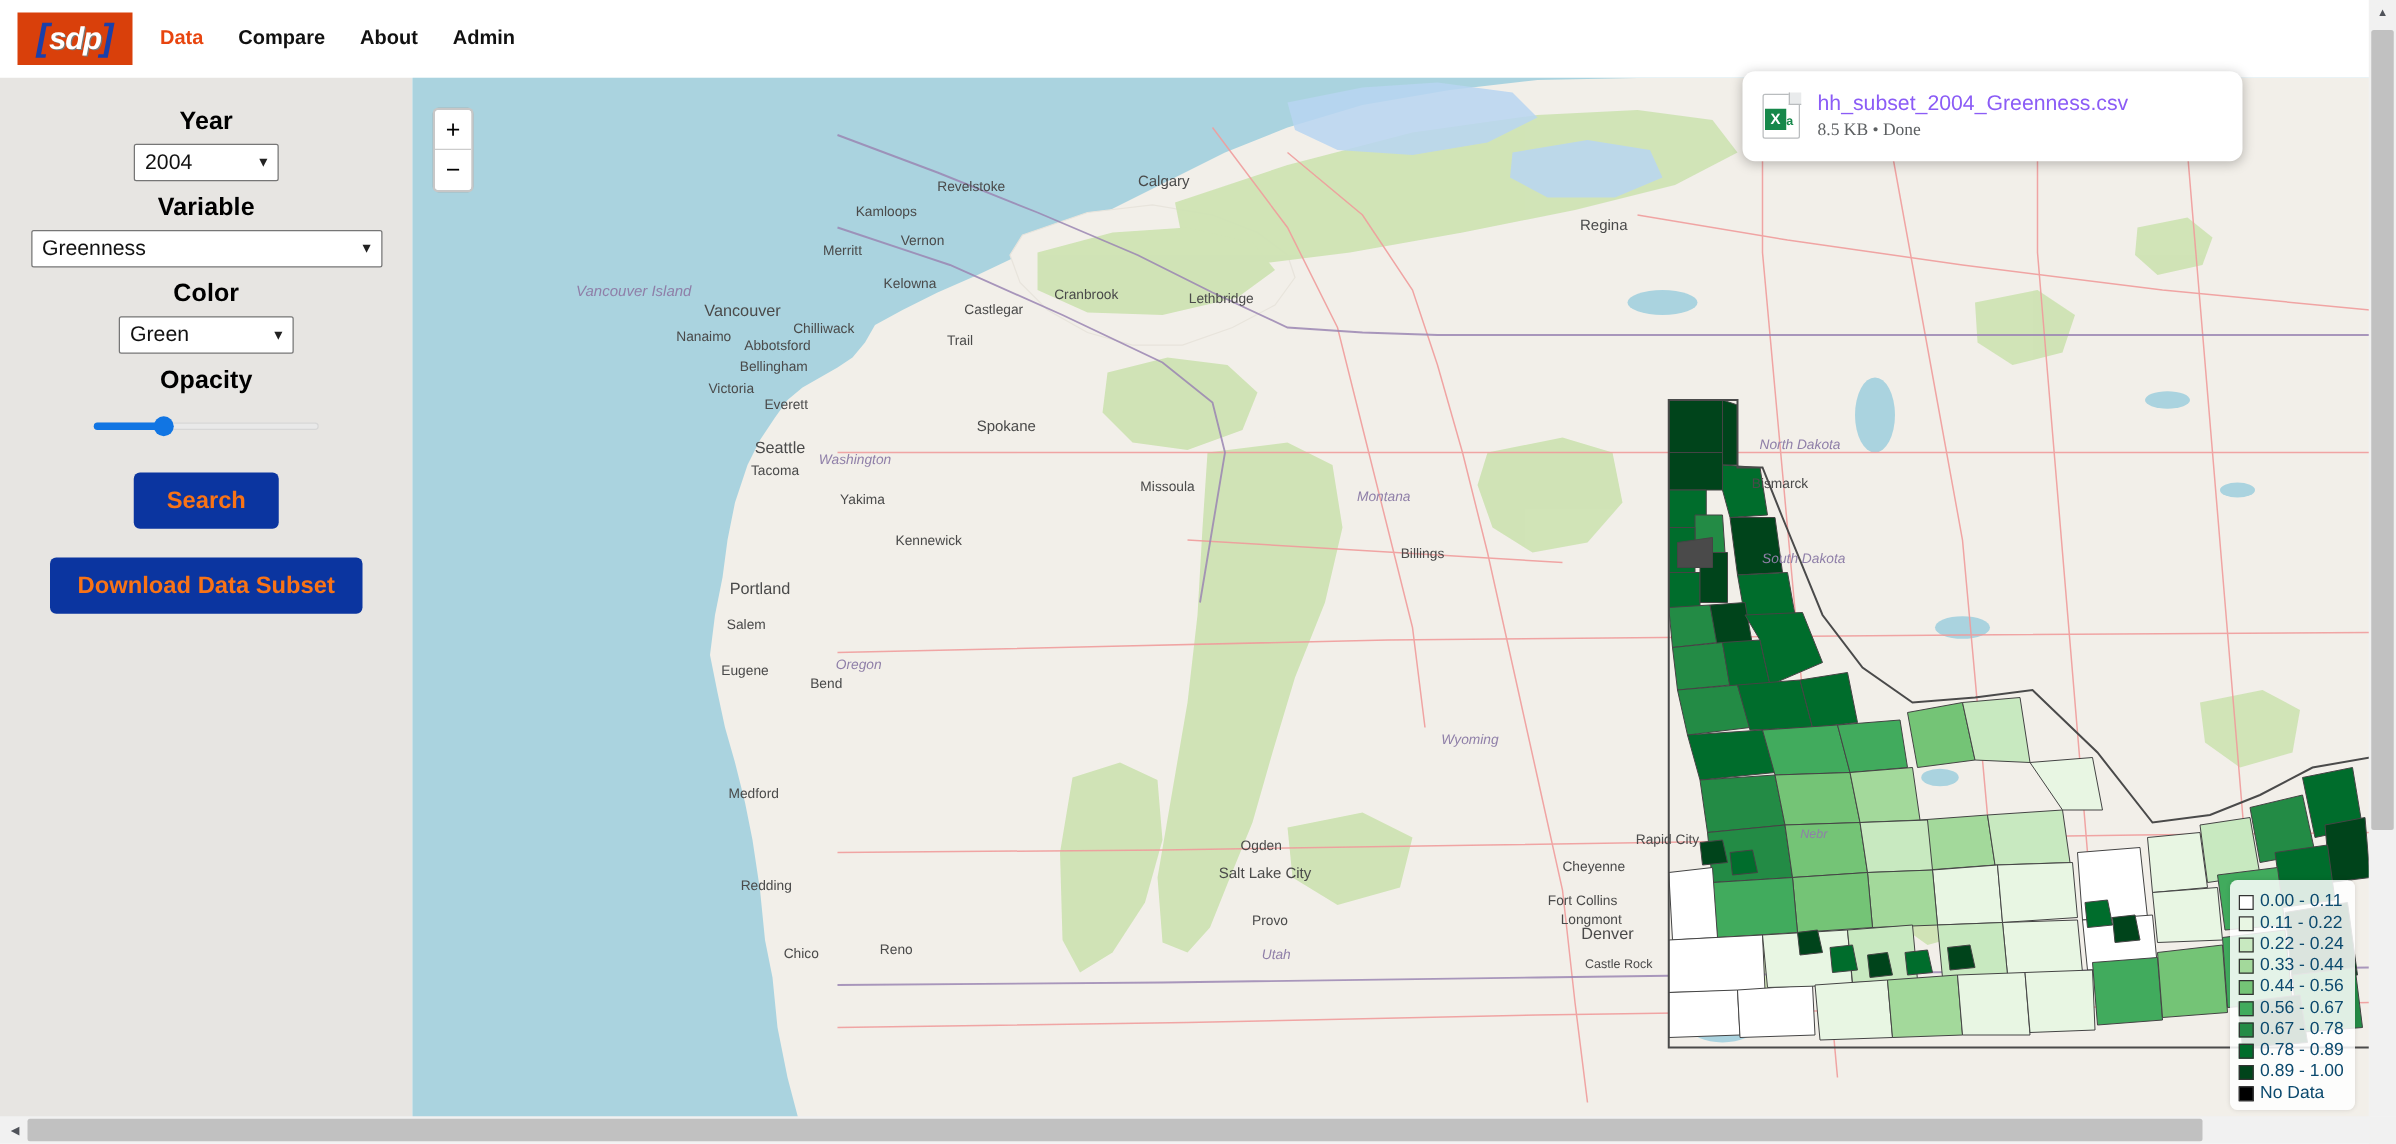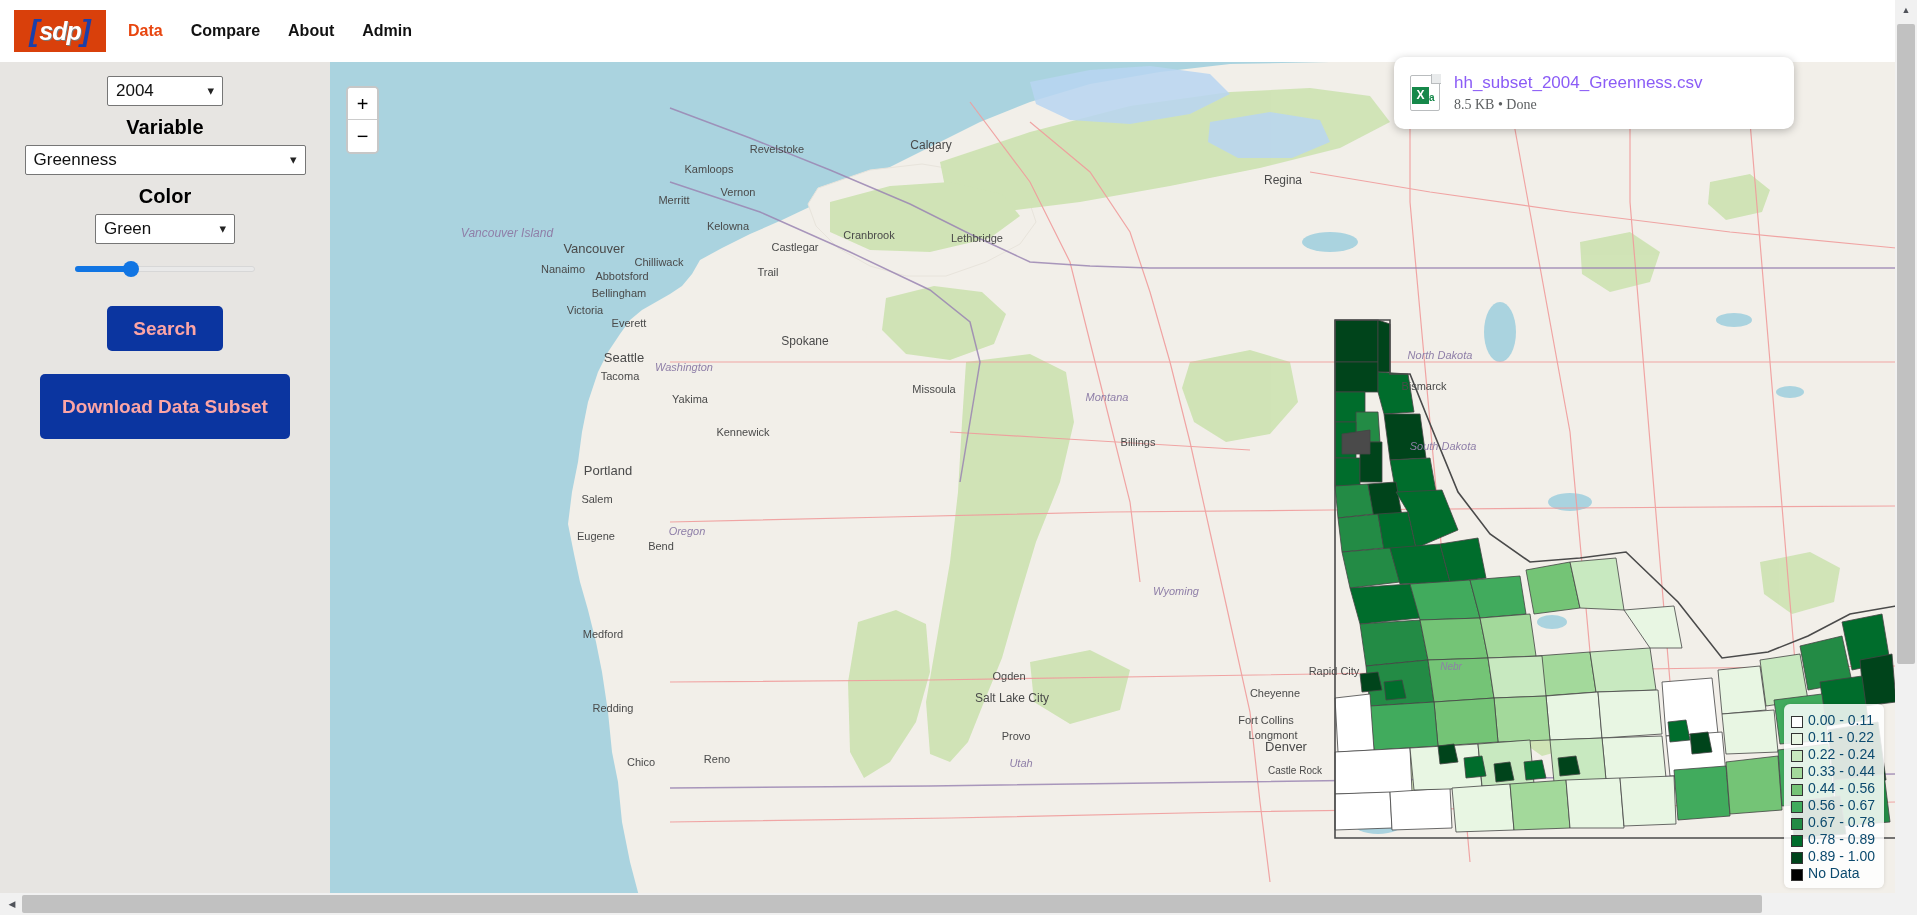--- a/index.html
+++ b/index.html
@@ -123,29 +123,29 @@
     width: 16px; height: 16px;
     border-radius: 50%;
     background: #1175e3;
   }
 
   .btn {
     display: inline-block;
     font-family: "Liberation Sans", sans-serif;
     font-size: 19px;
     font-weight: bold;
-    color: #fca5a5;
+    color: #f97316;
     background: #0b35a0;
     border: none;
     border-radius: 5px;
     cursor: pointer;
     line-height: 1;
   }
   .btn-search   { padding: 13px 26px; margin-top: 26px; }
-  .btn-download { padding: 23px 22px; margin-top: 23px; }
+  .btn-download { padding: 13px 22px; margin-top: 23px; }
 
   
   .map {
     position: absolute;
     top: 0; left: 330px;
     width: 1566px; height: 838px;
     overflow: hidden;
     background: #aad3df;
   }
   .map-canvas { position: absolute; inset: 0; }
@@ -302,37 +302,39 @@
     <a class="nav-link">Compare</a>
     <a class="nav-link">About</a>
     <a class="nav-link">Admin</a>
   </div>
 </div>
 
 <div class="content">
 
   <div class="sidebar">
 
+    <div class="field-label">Year</div>
     <div class="sel sel-year">
       <span>2004</span>
       <span class="chev">▾</span>
     </div>
 
     <div class="field-label">Variable</div>
     <div class="sel sel-var">
       <span>Greenness</span>
       <span class="chev">▾</span>
     </div>
 
     <div class="field-label">Color</div>
     <div class="sel sel-color">
       <span>Green</span>
       <span class="chev">▾</span>
     </div>
 
+    <div class="field-label">Opacity</div>
     <div class="slider-wrap">
       <div class="slider-track"></div>
       <div class="slider-fill"></div>
       <div class="slider-thumb"></div>
     </div>
 
     <div><button class="btn btn-search">Search</button></div>
     <div><button class="btn btn-download">Download Data Subset</button></div>
   </div>
 

